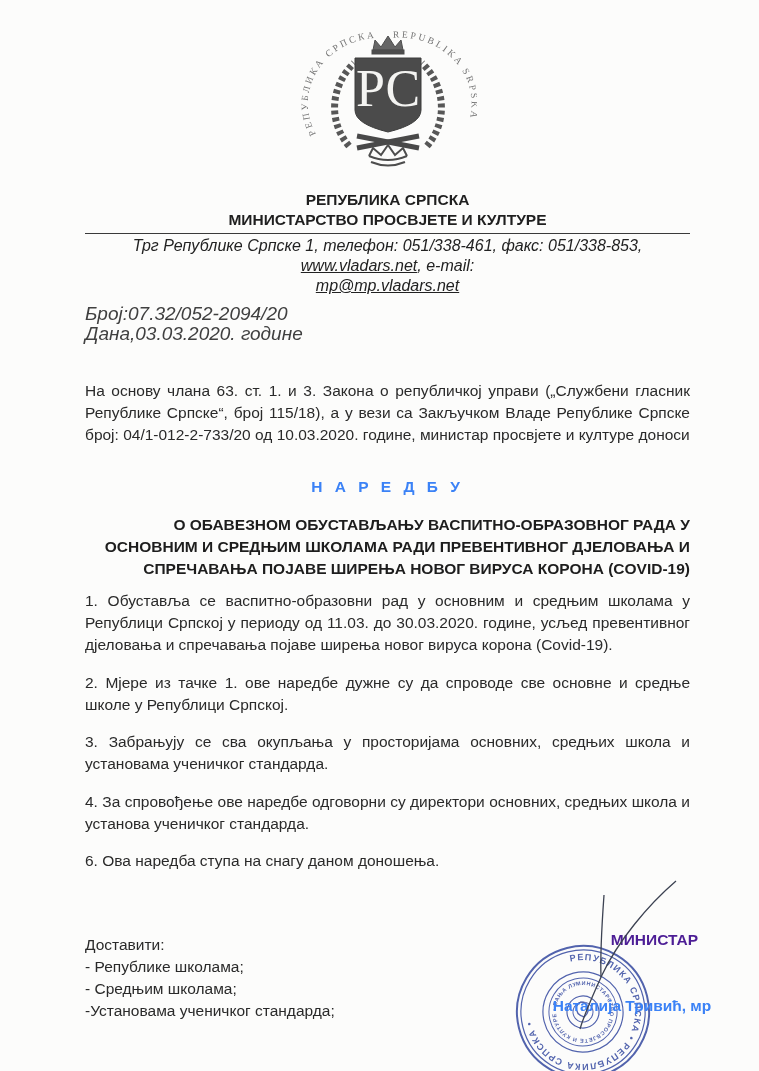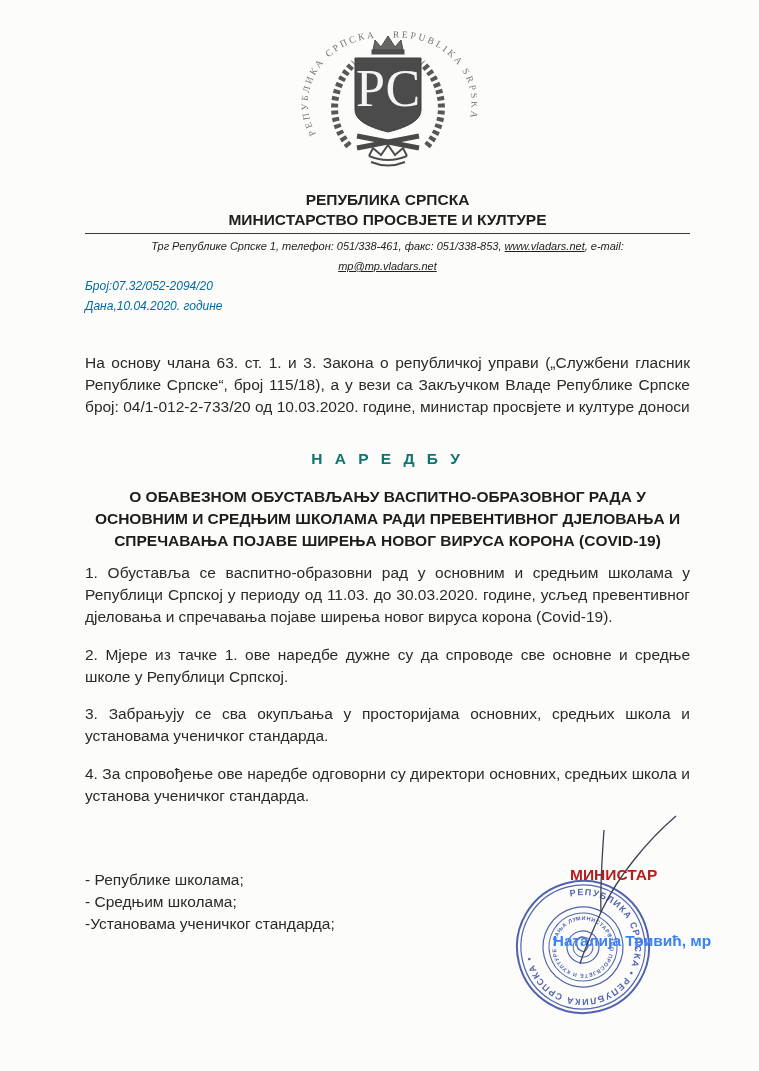--- a/index.html
+++ b/index.html
@@ -13,34 +13,34 @@
     font-size:15.5px;
     line-height:22px;
     overflow:hidden;
     box-sizing:border-box;
     padding:28px 69px 0 85px;
   }
   .emblem-wrap{text-align:center;margin-bottom:6px;}
   .hdr-center{text-align:center;font-weight:bold;font-size:15.5px;line-height:20px;color:#1f1f1f;}
   .hdr-rule{border:none;border-top:1.6px solid #3a3a3a;margin:3px 0 2px 0;}
   .contact{
-    text-align:center;font-style:italic;font-size:11px;line-height:20px;color:#222;
+    text-align:center;font-style:italic;font-size:16px;line-height:20px;color:#222;
   }
   .contact .lnk{text-decoration:underline;}
-  .doc-meta{font-style:italic;font-size:12px;line-height:20px;color:#0369a1;}
+  .doc-meta{margin-top:8px;font-style:italic;font-size:19px;line-height:20px;color:#404040;}
   .intro{margin-top:36px;text-align:justify;}
-  .order-title{margin-top:30px;text-align:center;font-weight:bold;letter-spacing:4px;color:#0f766e;}
-  .order-subject{margin-top:16px;text-align:center;font-weight:bold;color:#1d1d1d;line-height:22px;}
+  .order-title{margin-top:30px;text-align:center;font-weight:bold;letter-spacing:4px;color:#3b82f6;}
+  .order-subject{margin-top:16px;text-align:right;font-weight:bold;color:#1d1d1d;line-height:22px;}
   .order-item{margin-top:14px;text-align:justify;}
   .order-item.first{margin-top:10px;}
   .footer{position:relative;margin-top:62px;}
   .dist-label{line-height:22px;}
   .dist-item{line-height:22px;}
   .sig-block{position:absolute;left:395px;top:-55px;width:260px;height:230px;}
-  .sig-title{position:absolute;left:90px;top:50px;width:140px;text-align:left;font-weight:bold;color:#b91c1c;z-index:3;}
+  .sig-title{position:absolute;left:78px;top:50px;width:140px;text-align:right;font-weight:bold;color:#4c1d95;z-index:3;}
   .sig-name{position:absolute;left:52px;top:116px;width:200px;text-align:center;font-weight:bold;color:#3b82f6;z-index:4;}
   .stamp-svg{position:absolute;left:28px;top:58px;z-index:2;opacity:0.88;transform:rotate(-14deg);}
   .sig-stroke-svg{position:absolute;left:0;top:0;z-index:5;}
   .emblem-svg{opacity:0.92;}
 </style>
 </head>
 <body>
 
 <div class="page">
 
@@ -91,34 +91,36 @@
   <div class="hdr-center">РЕПУБЛИКА СРПСКА</div>
   <div class="hdr-center">МИНИСТАРСТВО ПРОСВЈЕТЕ И КУЛТУРЕ</div>
   <hr class="hdr-rule">
   <div class="contact"><span>Трг Републике Српске 1, телефон: 051/338-461, факс: 051/338-853, </span><span class="lnk">www.vladars.net</span><span>, e-mail:</span>
   </div>
   <div class="contact"><span class="lnk">mp@mp.vladars.net</span>
   </div>
 
   <div class="doc-meta">
     <div>Број:07.32/052-2094/20</div>
-    <div>Дана,10.04.2020. године</div>
+    <div>Дана,03.03.2020. године</div>
   </div>
 
   <p class="intro">На основу члана 63. ст. 1. и 3. Закона о републичкој управи („Службени гласник Републике Српске“, број 115/18), а у вези са Закључком Владе Републике Српске број: 04/1-012-2-733/20 од 10.03.2020. године, министар просвјете и културе доноси</p>
 
   <div class="order-title">Н А Р Е Д Б У</div>
   <div class="order-subject">О ОБАВЕЗНОМ ОБУСТАВЉАЊУ ВАСПИТНО-ОБРАЗОВНОГ РАДА У ОСНОВНИМ И СРЕДЊИМ ШКОЛАМА РАДИ ПРЕВЕНТИВНОГ ДЈЕЛОВАЊА И СПРЕЧАВАЊА ПОЈАВЕ ШИРЕЊА НОВОГ ВИРУСА КОРОНА (COVID-19)</div>
 
   <p class="order-item first">1. Обуставља се васпитно-образовни рад у основним и средњим школама у Републици Српској у периоду од 11.03. до 30.03.2020. године, усљед превентивног дјеловања и спречавања појаве ширења новог вируса корона (Covid-19).</p>
   <p class="order-item">2. Мјере из тачке 1. ове наредбе дужне су да спроводе све основне и средње школе у Републици Српској.</p>
   <p class="order-item">3. Забрањују се сва окупљања у просторијама основних, средњих школа и установама ученичког стандарда.</p>
   <p class="order-item">4. За спровођење ове наредбе одговорни су директори основних, средњих школа и установа ученичког стандарда.</p>
+  <p class="order-item">6. Ова наредба ступа на снагу даном доношења.</p>
 
   <div class="footer">
+    <div class="dist-label">Доставити:</div>
     <div class="dist-item">- Републике школама;</div>
     <div class="dist-item">- Средњим школама;</div>
     <div class="dist-item">-Установама ученичког стандарда;</div>
 
     <div class="sig-block">
       <div class="sig-title">МИНИСТАР</div>
       <div class="sig-name">Наталија Тривић, мр</div>
 
       <svg class="stamp-svg" width="150" height="150" viewBox="0 0 150 150">
         <defs>

